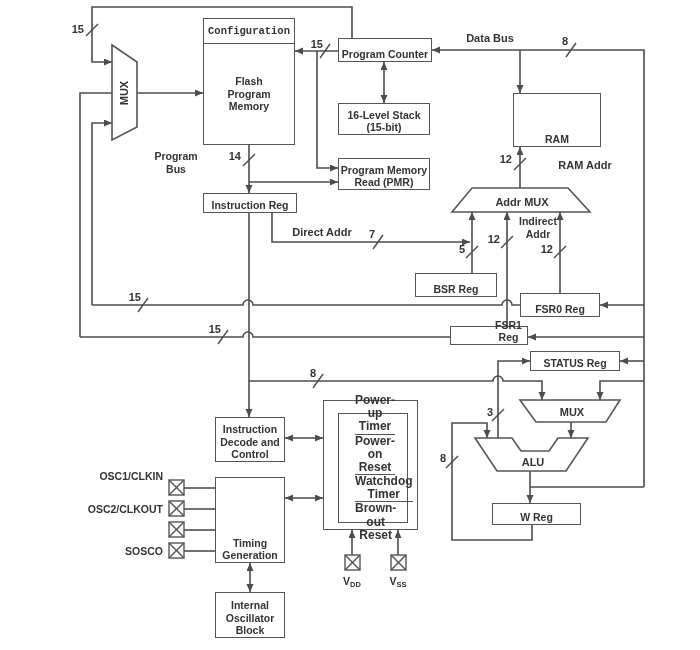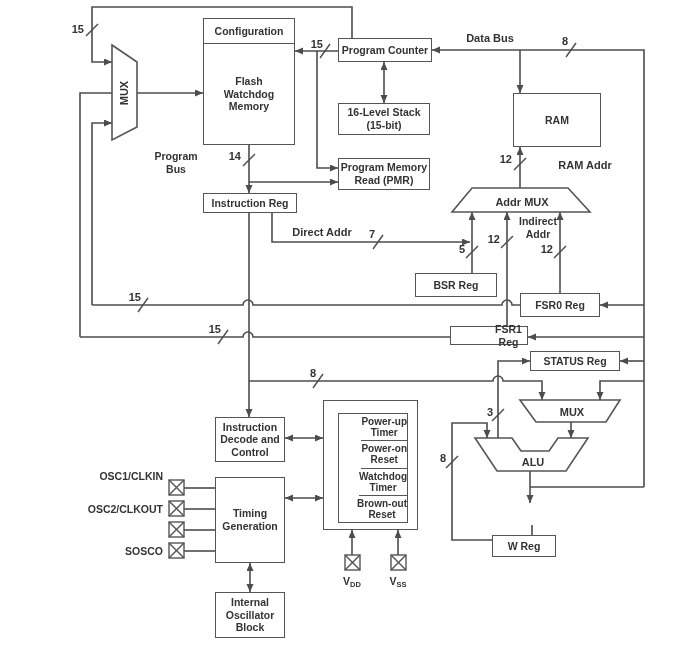--- a/index.html
+++ b/index.html
@@ -1,35 +1,35 @@
 <!DOCTYPE html>
 <html><head>
 <meta charset="utf-8">
 <style>
   html,body{margin:0;padding:0;background:#ffffff;}
   #stage{position:relative;width:700px;height:650px;background:#ffffff;
          font-family:"Liberation Sans","DejaVu Sans",sans-serif;color:#333333;overflow:hidden;}
   #wires{position:absolute;left:0;top:0;z-index:1;}
   .box{position:absolute;z-index:2;background:#ffffff;border:1.6px solid #555555;
-       display:flex;align-items:center;justify-content:center;box-sizing:border-box;
+       display:flex;align-items:flex-end;justify-content:center;box-sizing:border-box;
        font-size:10.5px;font-weight:bold;line-height:1.2;text-align:center;}
   .box .lbl{white-space:pre-line;}
   .plain{position:absolute;z-index:2;font-size:10.5px;font-weight:bold;line-height:1.2;
          text-align:center;white-space:pre-line;}
   .pinlbl{position:absolute;z-index:2;font-size:10.5px;font-weight:bold;height:16px;
           line-height:16px;text-align:right;}
   .subsc{font-size:7.5px;vertical-align:-2px;letter-spacing:0;}
   
   #cfgflash{flex-direction:column;align-items:stretch;justify-content:flex-start;padding:0;}
   #cfgflash .cfgcell{height:24px;border-bottom:1.6px solid #555555;display:flex;
-                     align-items:center;justify-content:center;}
+                     align-items:center;justify-content:center;font-family:Liberation Mono, monospace;}
   #cfgflash .flashcell{flex:1;display:flex;align-items:center;justify-content:center;}
   
   #pwrouter{background:#ffffff;}
-  #pwrinner{flex-direction:column;align-items:flex-end;padding:0;font-size:10px;line-height:1.1;}
+  #pwrinner{flex-direction:column;align-items:flex-start;padding:16px;font-size:12px;line-height:1.1;}
   #pwrinner .cell{flex:1;display:flex;align-items:center;justify-content:center;
                   border-bottom:1.4px solid #555555;}
   #pwrinner .cell:last-child{border-bottom:none;}
   svg text{font-family:"Liberation Sans","DejaVu Sans",sans-serif;font-size:11px;
            font-weight:bold;fill:#333333;}
 </style>
 </head>
 <body>
 
 <div id="stage">
@@ -184,21 +184,21 @@
     <text x="493" y="416" text-anchor="end">3</text>
     <text x="446" y="462" text-anchor="end">8</text>
   </svg>
 
   <div class="box" id="cfgflash" style="left:203px;top:18px;width:92px;height:127px;">
     <div class="cfgcell">
         <span class="lbl">Configuration</span>
       </div>
     <div class="flashcell">
         <span class="lbl">Flash
-Watchdog
+Program
 Memory</span>
       </div>
   </div>
 
   <div class="box" style="left:338px;top:38px;width:94px;height:24px;">
     <span class="lbl">Program Counter</span>
     </div>
 
   <div class="box" style="left:338px;top:103px;width:92px;height:32px;">
     <span class="lbl">16-Level Stack
@@ -227,21 +227,21 @@
     </div>
 
   <div class="box" style="left:450px;top:326px;width:78px;height:19px;padding-left:39px;">
     <span class="lbl">FSR1 Reg</span>
     </div>
 
   <div class="box" style="left:530px;top:351px;width:90px;height:20px;">
     <span class="lbl">STATUS Reg</span>
     </div>
 
-  <div class="box" style="left:492px;top:503px;width:64px;height:22px;margin-top:32px;">
+  <div class="box" style="left:492px;top:503px;width:89px;height:22px;">
     <span class="lbl">W Reg</span>
     </div>
 
   <div class="box" style="left:215px;top:417px;width:70px;height:45px;">
     <span class="lbl">Instruction
 Decode and
 Control</span>
     </div>
 
   <div class="box" style="left:215px;top:477px;width:70px;height:86px;">

